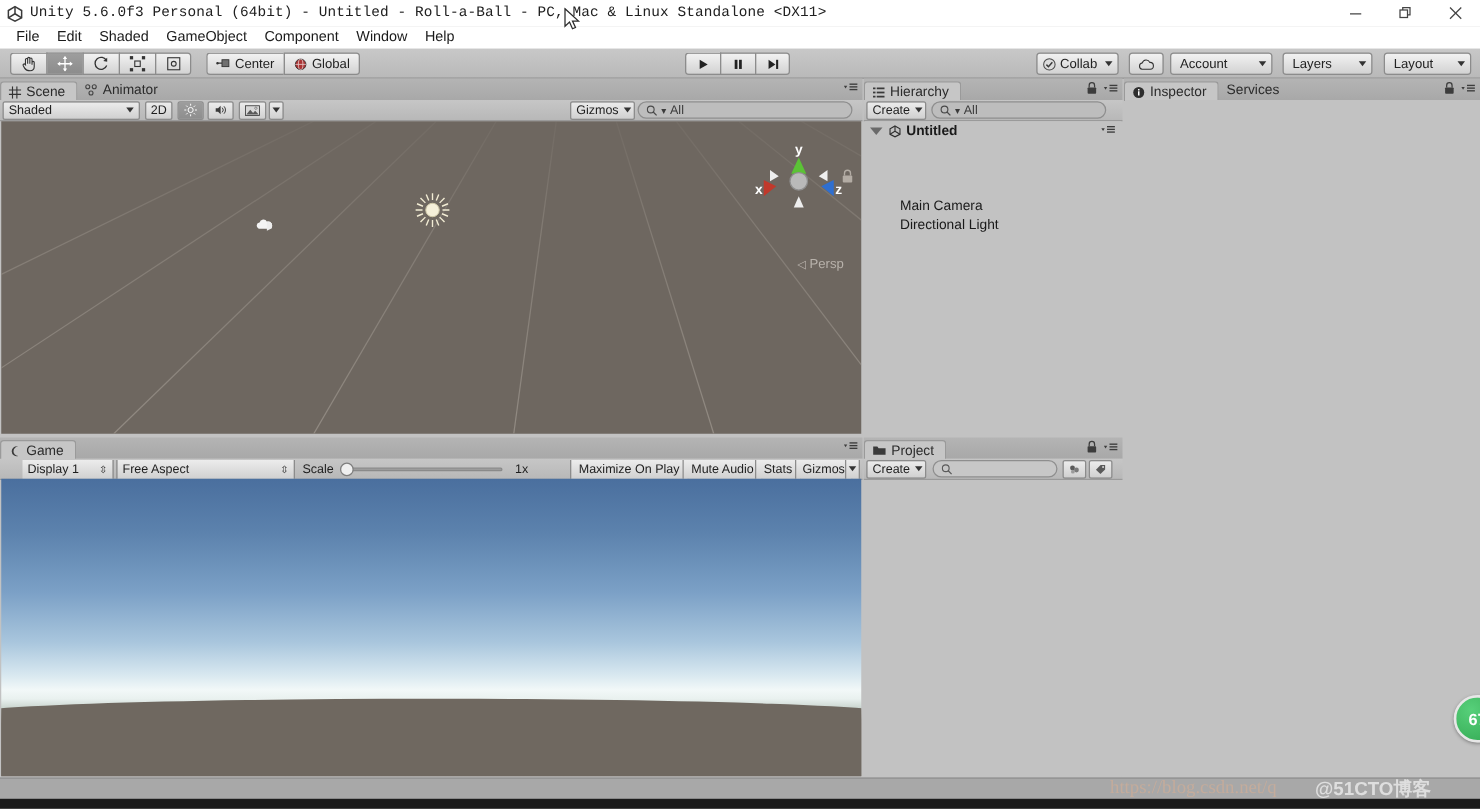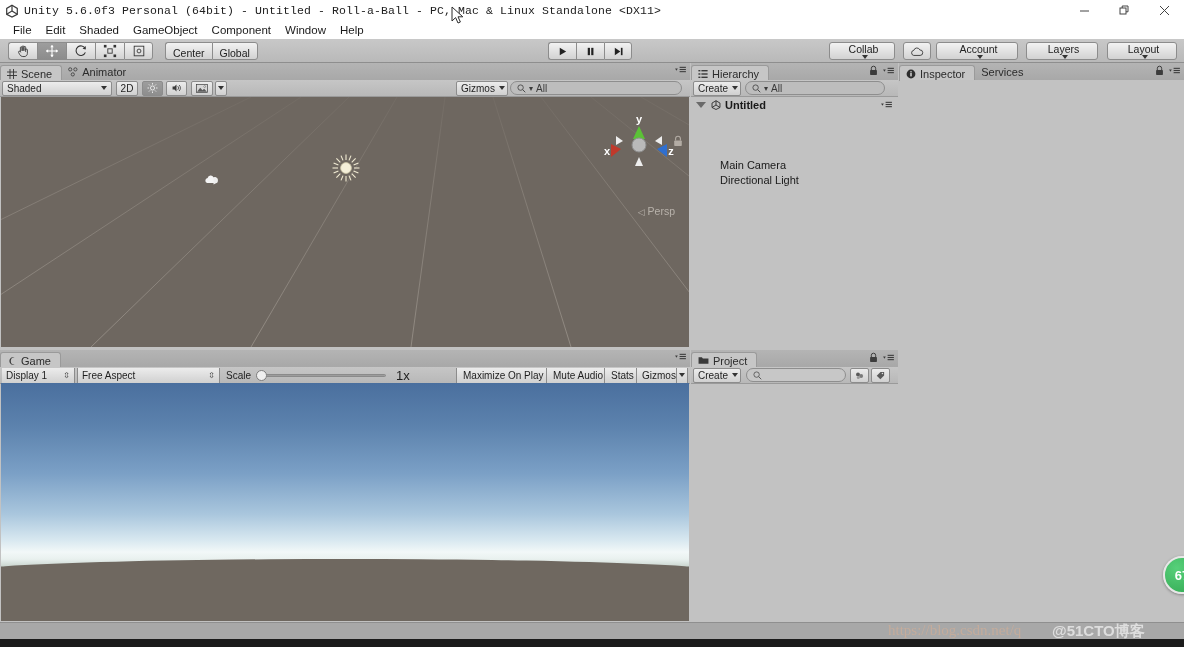--- a/index.html
+++ b/index.html
@@ -57,21 +57,21 @@
     position: absolute; left: 0; top: 39px; width: 1184px; height: 24px;
     background: linear-gradient(#c8c8c8, #b9b9b9);
     border-bottom: 1px solid #8e8e8e;
   }
   .btngroup { position: absolute; display: flex; top: 3px; height: 18px; }
   .tbtn {
     height: 18px; min-width: 26px;
     background: linear-gradient(#f2f2f2, #d2d2d2);
     border: 1px solid #8c8c8c; border-right: none;
     display: flex; align-items: center; justify-content: center;
-    color: #222; font-size: 10.5px; padding: 0 4px; flex-direction: column;
+    color: #222; font-size: 10.5px; padding: 0 4px;
   }
   .tbtn:last-child { border-right: 1px solid #8c8c8c; }
   .tbtn.first { border-radius: 3px 0 0 3px; }
   .tbtn.last  { border-radius: 0 3px 3px 0; }
   .tbtn.only  { border-radius: 3px; border-right: 1px solid #8c8c8c; }
   .tbtn.on { background: linear-gradient(#9d9d9d, #8c8c8c); }
   .tbtn.on svg { color: #fff; }
   .tbtn svg { display: block; }
   .caret { width: 0; height: 0; border-left: 3px solid transparent; border-right: 3px solid transparent;
            border-top: 4px solid #333; margin-left: 5px; }
@@ -575,34 +575,34 @@
         <svg width="13" height="9" viewBox="0 0 14 10">
           <path d="M1 4 L4 4 L2.5 6.4 Z" fill="#3c3c3c"></path>
           <rect x="6" y="2" width="7" height="1.2" fill="#3c3c3c"></rect>
           <rect x="6" y="4.4" width="7" height="1.2" fill="#3c3c3c"></rect>
           <rect x="6" y="6.8" width="7" height="1.2" fill="#3c3c3c"></rect>
         </svg>
       </div>
     </div>
 
     <div class="sub-toolbar">
-      <div class="mini flat" style="width:73px; justify-content:space-between; border-left:none; border-top:none; border-bottom:none;">
+      <div class="mini flat" style="width:73px; justify-content:space-between; border-left:none; border-top:none; border-bottom:none;margin-left:16px;">
         <span>Display 1</span>
         <span style="font-size:8px; color:#333;">⇳</span>
       </div>
       <div class="mini flat" style="width:143px; margin-left:2px; justify-content:space-between; border-top:none; border-bottom:none;">
         <span>Free Aspect</span>
         <span style="font-size:8px; color:#333;">⇳</span>
       </div>
       <span style="margin-left:6px; font-size:10px; color:#1e1e1e;">Scale</span>
       <div style="position:relative; width:130px; height:12px; margin-left:5px;">
         <div style="position:absolute; left:0; top:5px; width:130px; height:3px; background:#9c9c9c; border:1px solid #8a8a8a; border-radius:2px;"></div>
         <div style="position:absolute; left:0; top:1px; width:11px; height:11px; border-radius:50%; background:#efefef; border:1px solid #7e7e7e;"></div>
       </div>
-      <span style="margin-left:10px; font-size:13px; color:#1e1e1e;">1x</span>
+      <span style="margin-left:10px; font-size:10px; color:#1e1e1e;">1x</span>
 
       <div class="mini flat" style="position:absolute; left:456px; padding:0 6px; border-top:none; border-bottom:none;">
         <span>Maximize On Play</span>
       </div>
       <div class="mini flat" style="position:absolute; left:546px; padding:0 6px; border-top:none; border-bottom:none;">
         <span>Mute Audio</span>
       </div>
       <div class="mini flat" style="position:absolute; left:604px; padding:0 6px; border-top:none; border-bottom:none;">
         <span>Stats</span>
       </div>

